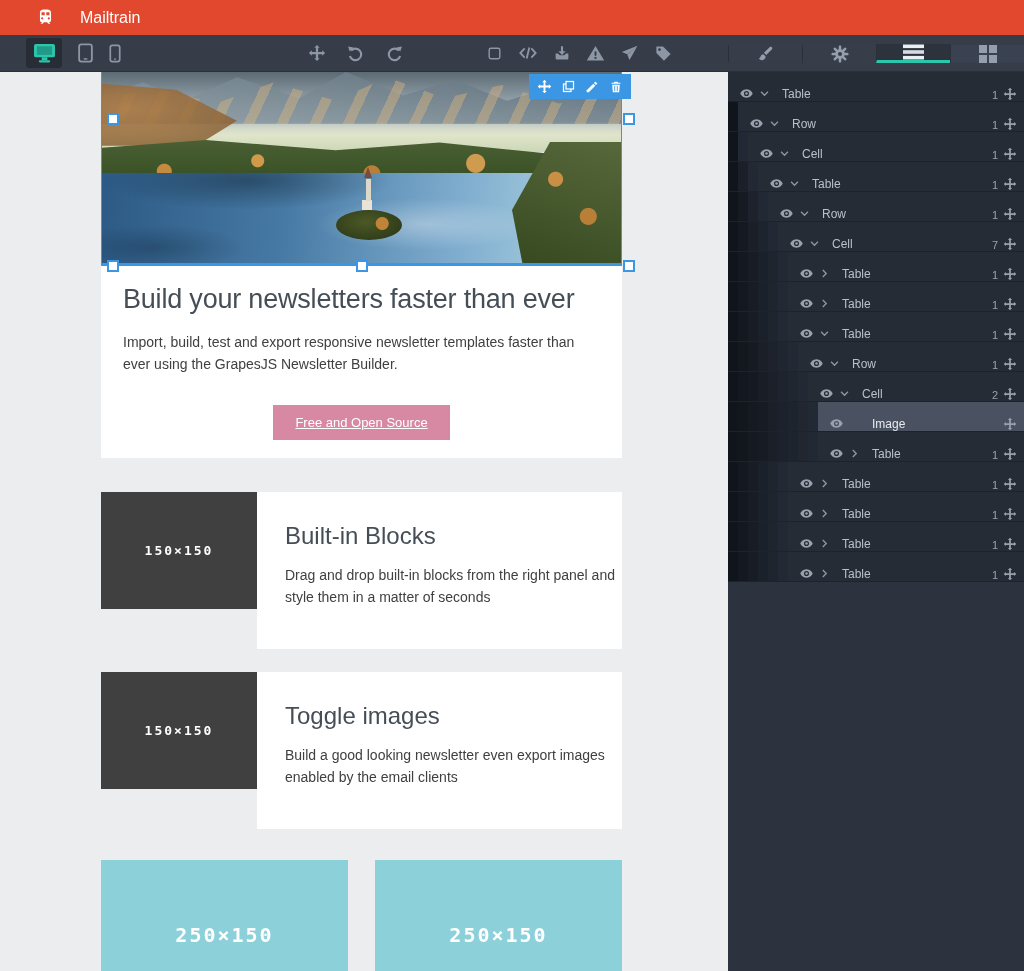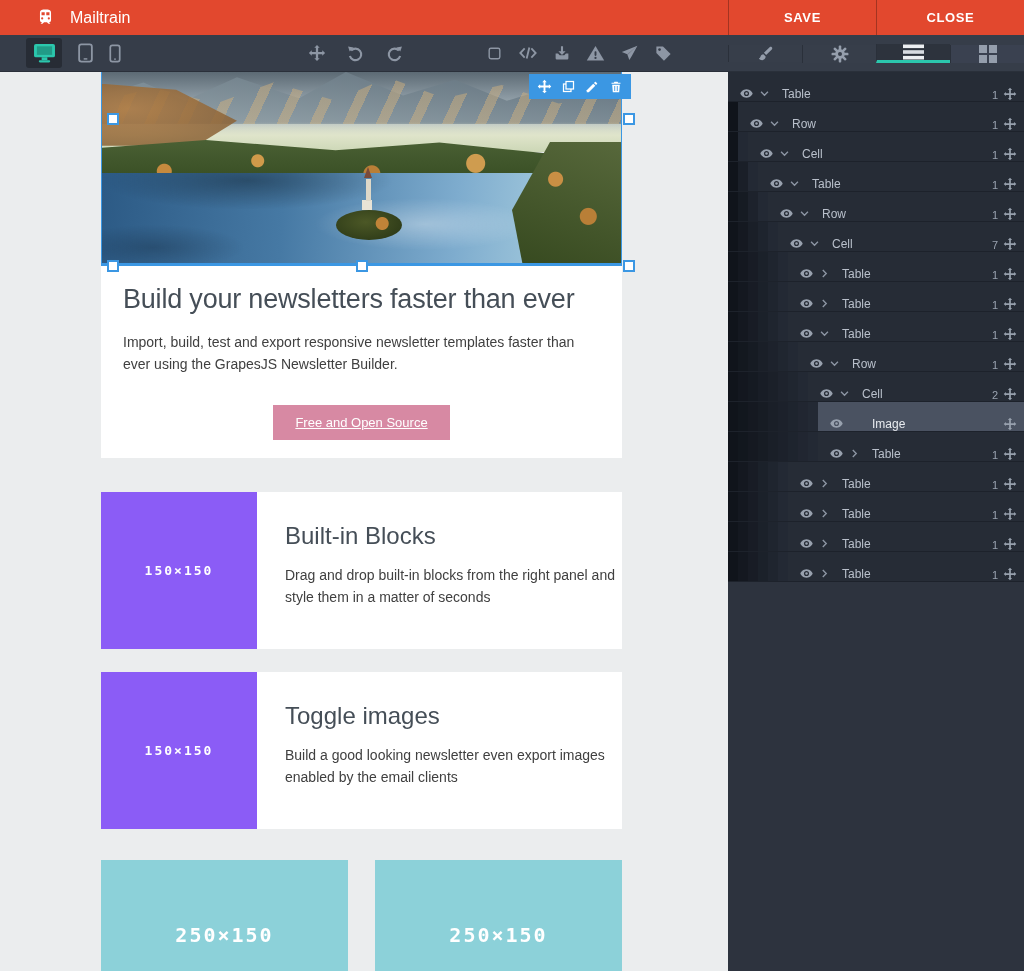--- a/index.html
+++ b/index.html
@@ -1,21 +1,21 @@
 <!DOCTYPE html>
 <html><head>
 <meta charset="utf-8">
 <style>
   * { margin:0; padding:0; box-sizing:border-box; }
   html,body { width:1024px; height:971px; overflow:hidden;
     font-family:"Liberation Sans", sans-serif; background:#ebedee; }
 
   
   .app-header { height:35px; background:#e2482e; display:flex; align-items:stretch; }
-  .brand { display:flex; align-items:center; gap:15px; padding-left:36px; color:#fff; font-size:16px; }
+  .brand { display:flex; align-items:center; gap:25px; padding-left:36px; color:#fff; font-size:16px; }
   .hdr-actions { margin-left:auto; display:flex; }
   .hdr-btn { width:148px; display:flex; align-items:center; justify-content:center;
     color:#fff; font-size:13px; font-weight:bold; letter-spacing:.6px;
     border-left:1px solid rgba(0,0,0,.28); cursor:pointer; }
 
   
   .toolbar { position:relative; height:37px; background:#363d49; border-bottom:1px solid #2a303a; }
   .tb-group { position:absolute; top:0; height:36px; display:flex; align-items:center; }
   .devices { left:26px; gap:15px; }
   .history { left:308px; gap:20px; }
@@ -96,21 +96,21 @@
   .hero-body { width:521px; height:192px; background:#fff; padding:18px 22px 0 22px; }
   .nl-h1 { font-size:27px; font-weight:400; color:#454e57; letter-spacing:-.2px; }
   .nl-p { font-size:14px; line-height:22px; color:#404040; margin-top:16px; max-width:492px; }
   .btn-row { display:flex; justify-content:center; margin-top:30px; }
   .nl-btn { background:#d789a3; color:#fff; font-size:13px; text-decoration:underline;
     padding:10px 22px; border-radius:0; cursor:pointer; }
 
   .spacer34 { height:34px; } .spacer23 { height:23px; } .spacer31 { height:31px; }
 
   .feature { display:flex; height:157px; }
-  .ph-150 { width:156px; height:157px; background:#8b5cf6; color:#fff; display:flex;
+  .ph-150 { width:156px; height:117px; background:#404040; color:#fff; display:flex;
     align-items:center; justify-content:center; font-family:"DejaVu Sans Mono", monospace;
     font-size:13px; font-weight:bold; letter-spacing:2px; }
   .feature-txt { flex:1; background:#fff; padding:30px 0 0 28px; }
   .nl-h2 { font-size:24px; font-weight:400; color:#454e57; }
   .feature-txt .nl-p { margin-top:14px; max-width:352px; }
 
   .bottom-row { display:flex; gap:27px; }
   .ph-250 { width:247px; height:150px; background:#8cd1d9; color:#fff; display:flex;
     align-items:center; justify-content:center; font-family:"DejaVu Sans Mono", monospace;
     font-size:20px; font-weight:bold; letter-spacing:2px; }
@@ -133,24 +133,20 @@
 <body>
 
 <div class="app-header">
   <div class="brand">
     <span>
       <svg viewBox="0 0 24 24" width="19" height="19" fill="#fff">
           <path d="M12 2c-4 0-7 .6-7 4.2v9.3A2.5 2.5 0 0 0 7.5 18L6 19.5v.5h2.2l2-2h3.6l2 2H18v-.5L16.5 18a2.5 2.5 0 0 0 2.5-2.5V6.2C19 2.6 16 2 12 2zM7.8 14.6a1.4 1.4 0 1 1 0-2.8 1.4 1.4 0 0 1 0 2.8zM11 9H7V5.5h4V9zm2 0V5.5h4V9h-4zm3.2 5.6a1.4 1.4 0 1 1 0-2.8 1.4 1.4 0 0 1 0 2.8z"></path>
         </svg>
     </span>
     <span>Mailtrain</span>
-  </div>
-  <div class="hdr-actions">
-    <div class="hdr-btn">SAVE</div>
-    <div class="hdr-btn">CLOSE</div>
   </div>
 </div>
 
 <div class="toolbar">
   <div class="tb-group devices">
     <div class="tb-ico dev-active">
       <svg viewBox="0 0 24 21" width="23" height="20">
           <rect x="1" y="1" width="22" height="14" rx="2" fill="#2bc7ad"></rect>
           <rect x="4" y="3.5" width="16" height="9" fill="rgba(0,0,0,.22)"></rect>
           <rect x="9" y="15" width="6" height="3" fill="#2bc7ad"></rect>

